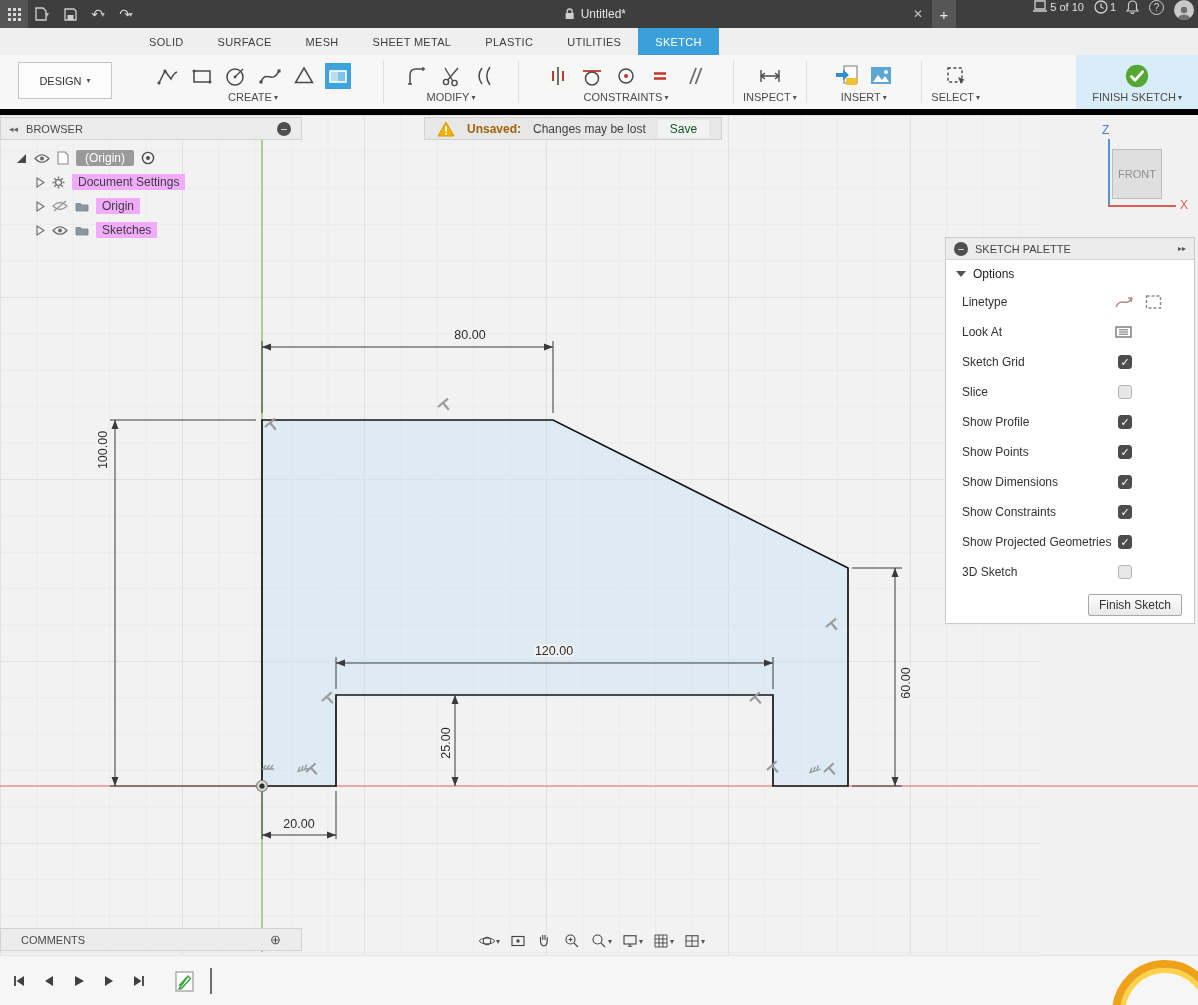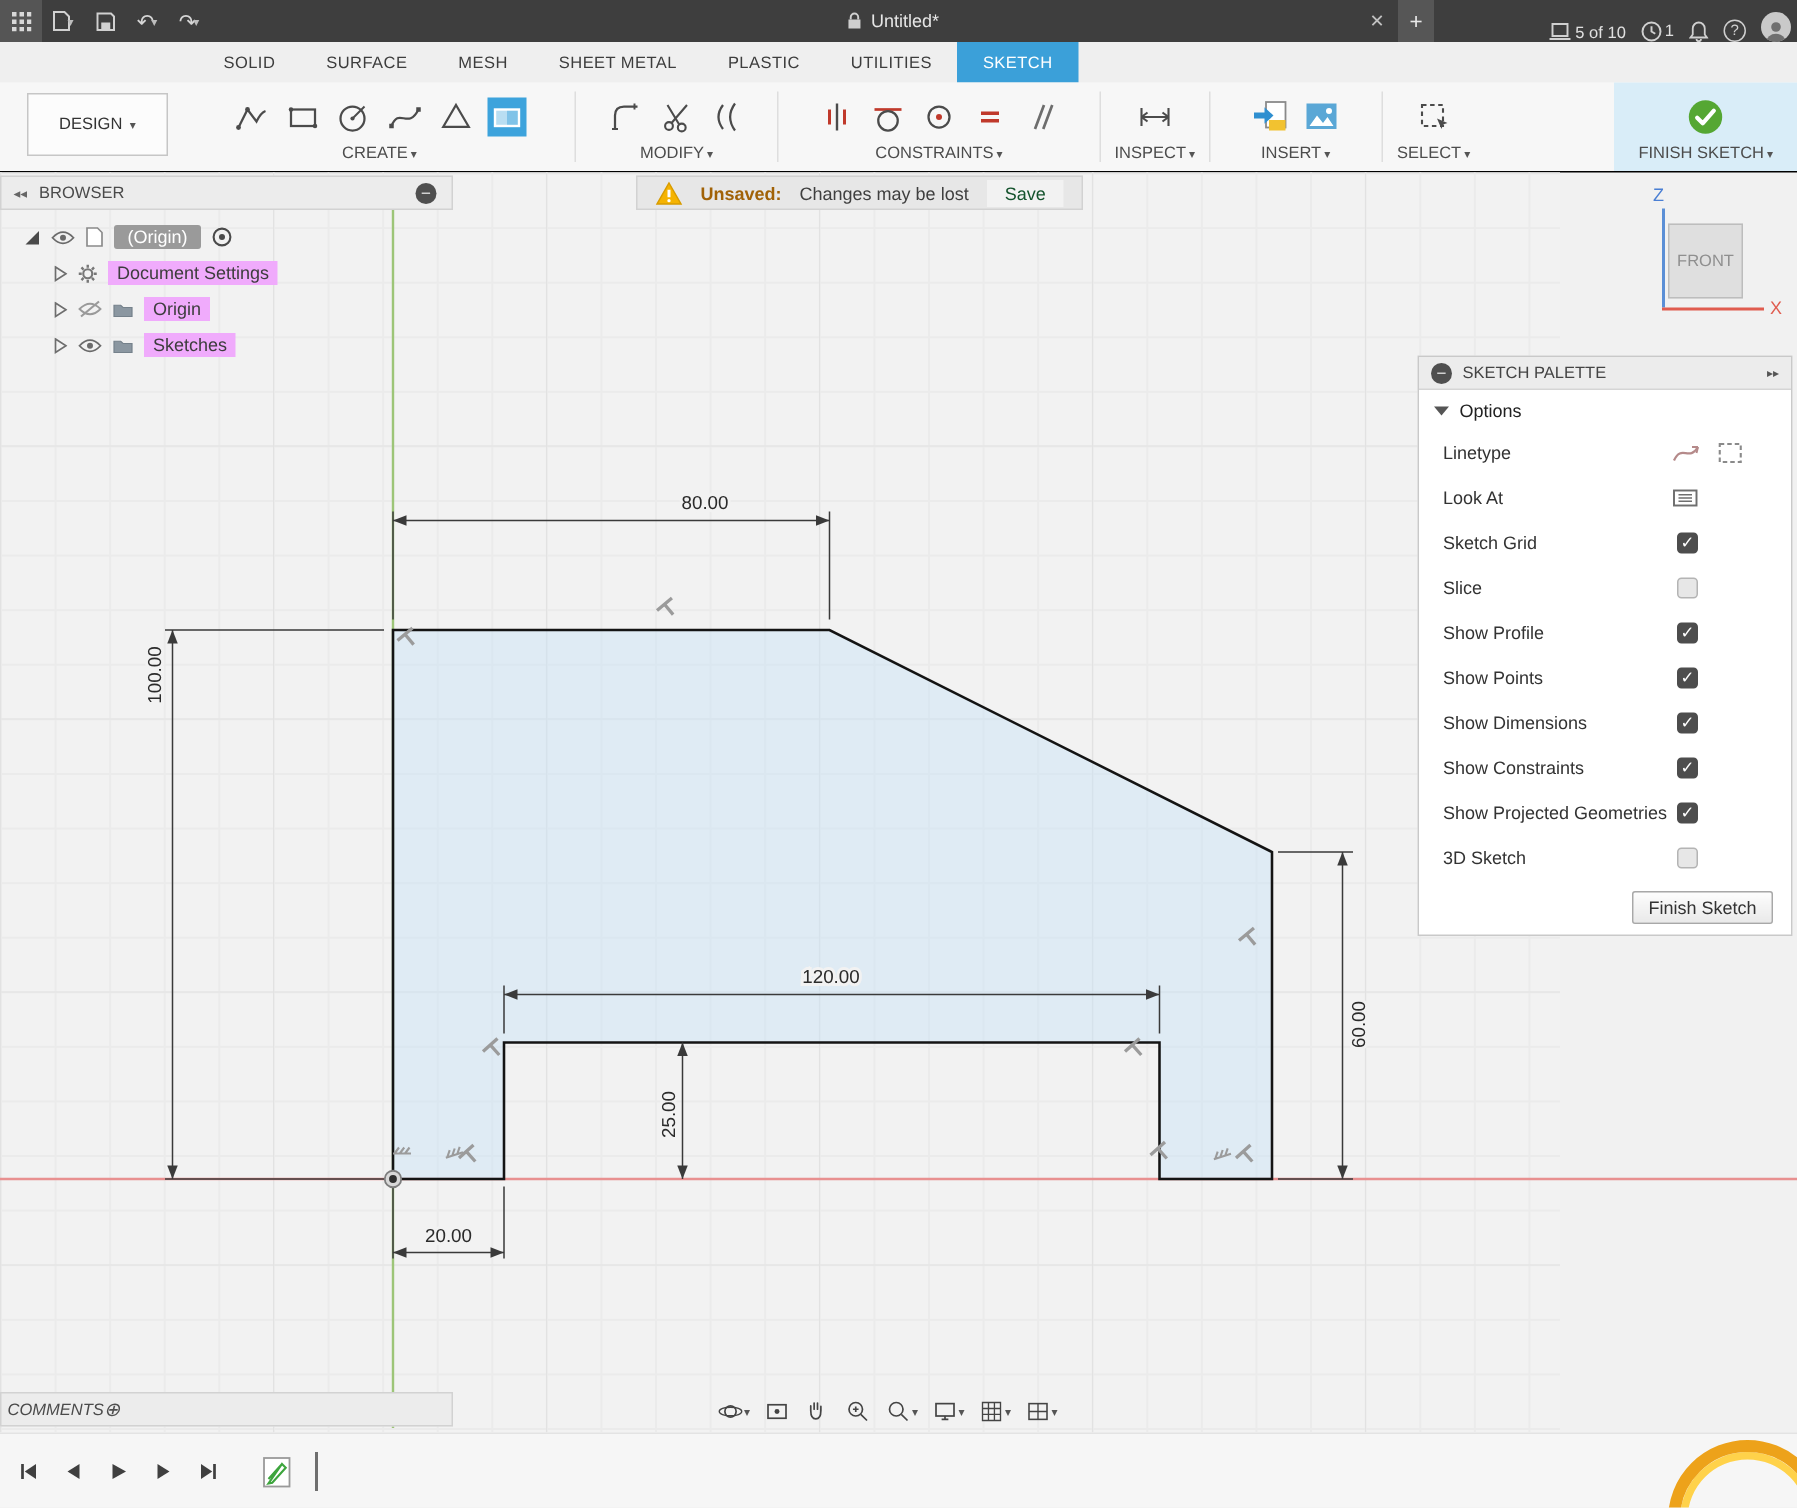--- a/index.html
+++ b/index.html
@@ -17,37 +17,37 @@
     background:#3e3e3e; display:flex; align-items:center; color:#cfcfcf;
   }
   .tb-tile { width:28px; height:28px; display:flex; align-items:center; justify-content:center; cursor:default; }
   .tb-tile.lighter { background:#555; }
   .tb-caret { font-size:8px; color:#bdbdbd; margin-left:-2px; }
   .tb-glyph { font-size:14px; color:#d6d6d6; }
   #tb-center { position:absolute; left:50%; transform:translateX(-56%); display:flex; align-items:center; gap:6px; height:40px; }
   #tb-title { font-size:12px; color:#e6e6e6; }
   #tb-close { position:absolute; left:906px; top:0; width:24px; height:28px; display:flex; align-items:center; justify-content:center; color:#c2c2c2; font-size:12px; }
   #tb-newtab { position:absolute; left:932px; top:0; width:24px; height:28px; background:#565656; display:flex; align-items:center; justify-content:center; color:#e8e8e8; font-size:15px; }
-  #tb-right { position:absolute; right:4px; top:0; height:28px; display:flex; align-items:flex-end; gap:10px; font-size:11px; color:#dcdcdc; }
+  #tb-right { position:absolute; right:4px; top:0; height:28px; display:flex; align-items:flex-start; gap:10px; font-size:11px; color:#dcdcdc; }
   .tb-badge { font-size:11px; color:#e0e0e0; }
   .help-circle { width:15px; height:15px; border:1.4px solid #cfcfcf; border-radius:50%; display:flex; align-items:center; justify-content:center; font-size:10px; color:#cfcfcf; }
   .avatar { width:20px; height:20px; border-radius:50%; background:#c9c9c9; display:flex; align-items:flex-end; justify-content:center; overflow:hidden; }
 
   
   #tabstrip {
     position:absolute; top:28px; left:0; right:0; height:27px;
     background:#efefef; display:flex; align-items:stretch; padding-left:132px;
   }
   .tab { font-size:11px; color:#3d3d3d; padding:0 17px; display:flex; align-items:center; letter-spacing:.3px; }
   .tab.active { background:#3ba0d9; color:#fff; }
 
   
   #toolbar {
     position:absolute; top:55px; left:0; right:0; height:60px;
-    background:#f7f7f7; border-bottom:1px solid #000000;
+    background:#f7f7f7; border-bottom:6px solid #000000;
     display:flex; align-items:stretch;
   }
   #design-btn {
     margin:7px 12px 10px 18px; width:94px; border:1px solid #c6c6c6; background:#fcfcfc;
     display:flex; align-items:center; justify-content:center; gap:7px;
     font-size:11px; color:#333;
   }
   .tgroup { display:flex; flex-direction:column; align-items:center; justify-content:space-between; padding:5px 8px 3px; }
   .tgroup .icons { display:flex; align-items:center; gap:8px; height:36px; }
   .glabel { font-size:11px; color:#4c4c4c; display:flex; align-items:center; gap:4px; padding-bottom:3px; }
@@ -112,21 +112,21 @@
   .pctrl { display:flex; align-items:center; gap:10px; }
   .checkbox { width:14px; height:14px; border-radius:3px; background:#e7e7e7; border:1px solid #b4b4b4; display:flex; align-items:center; justify-content:center; }
   .checkbox .chk { display:none; color:#fff; font-size:11px; line-height:1; }
   .checkbox.on { background:#4d4d4d; border-color:#4d4d4d; }
   .checkbox.on .chk { display:block; }
   .finish-row { height:36px; display:flex; align-items:center; justify-content:flex-end; padding:0 12px; }
   #finish-sketch-btn { font-size:12px; color:#333; padding:3px 10px; border:1px solid #a8a8a8; background:linear-gradient(#fdfdfd,#e9e9e9); border-radius:2px; font-family:"Liberation Sans",sans-serif; }
 
   
   #comments-bar { position:absolute; left:0; top:928px; width:302px; }
-  #comments-bar .panel-header { justify-content:flex-start; padding:0 4px;font-style:italic; }
+  #comments-bar .panel-header { justify-content:space-between; padding:0 20px; }
   #navbar { position:absolute; left:478px; top:929px; height:24px; display:flex; align-items:center; gap:9px; }
   .nav-ic { display:flex; align-items:center; gap:2px; color:#444; }
   #timeline { position:absolute; left:0; top:955px; width:1198px; height:50px; background:#f6f6f6; border-top:1px solid #e3e3e3; display:flex; align-items:center; padding-left:10px; gap:12px; }
   .tl-btn { width:18px; height:18px; display:flex; align-items:center; justify-content:center; }
   .tl-marker { width:2px; height:26px; background:#6f6f6f; margin-left:2px; }
   #doodle { position:absolute; left:1112px; top:960px; width:106px; height:106px; border-radius:50%; border:8px solid #eda21a; box-shadow:inset 0 0 0 5px #ffd24a; }
 </style>
 </head>
 <body>
 

